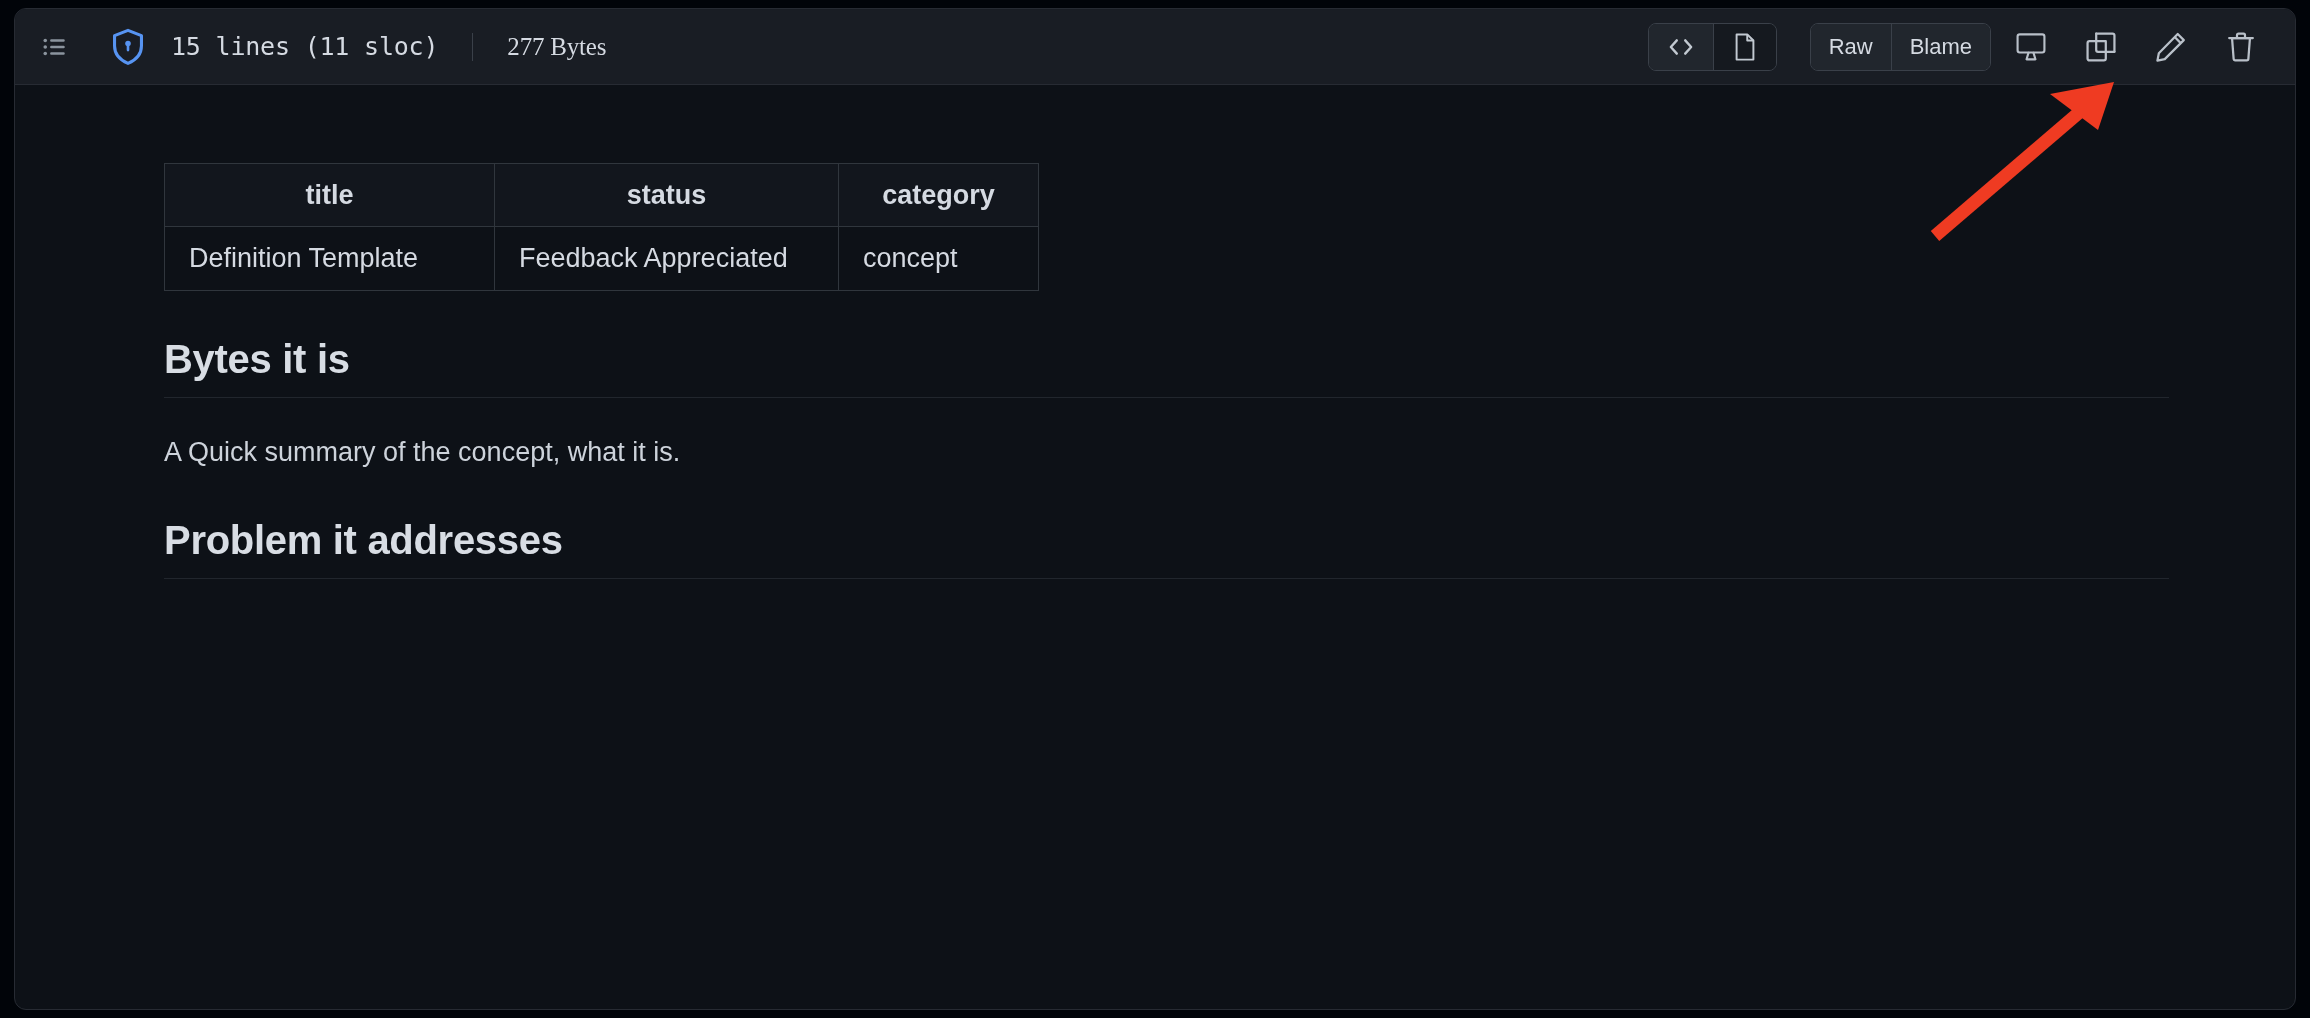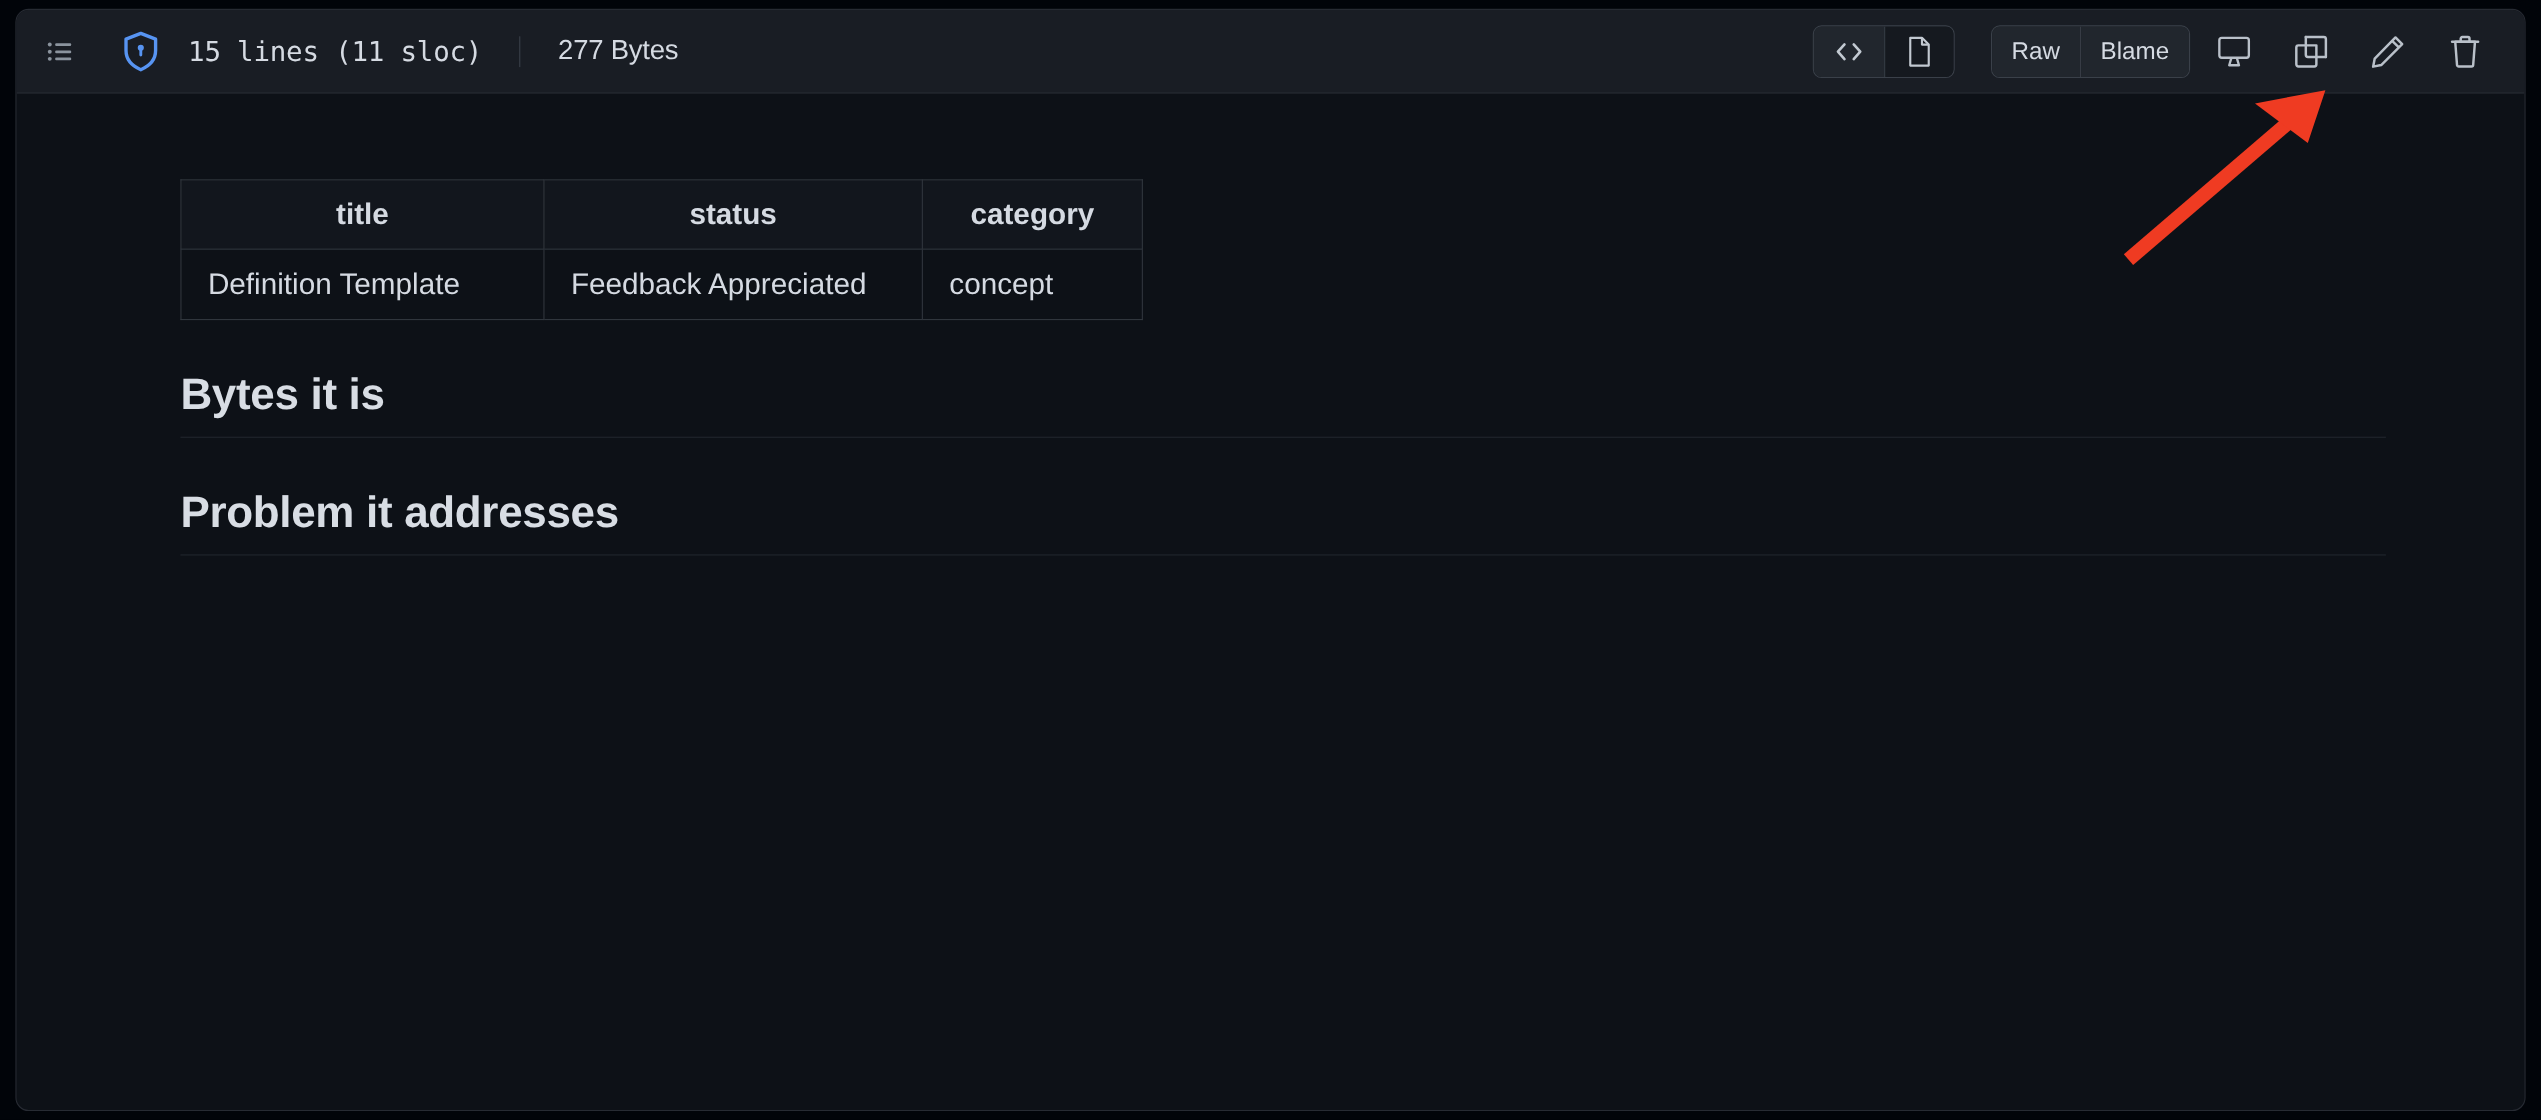--- a/index.html
+++ b/index.html
@@ -82,21 +82,21 @@
   }
 
   .meta-sep {
     width: 1px;
     height: 28px;
     background: #3a4049;
     margin: 0 22px;
   }
 
   .bytes-meta {
-    font-family: Liberation Sans, sans-serif;
+    font-family: Liberation Serif, serif;
     font-size: 25px;
     color: #d5dae2;
     white-space: nowrap;
     letter-spacing: -0.2px;
   }
 
   
   .header-right {
     display: flex;
     align-items: center;
@@ -317,20 +317,21 @@
           <tbody>
             <tr>
               <td>Definition Template</td>
               <td>Feedback Appreciated</td>
               <td>concept</td>
             </tr>
           </tbody>
         </table>
 
         <h2 class="md-h">Bytes it is</h2>
+        <p class="md-p">A Quick summary of the concept, what it is.</p>
 
         <h2 class="md-h">Problem it addresses</h2>
 
 
       </div>
     </div>
 
   </div>
 
   <svg class="annot-arrow" viewBox="0 0 260 220">

